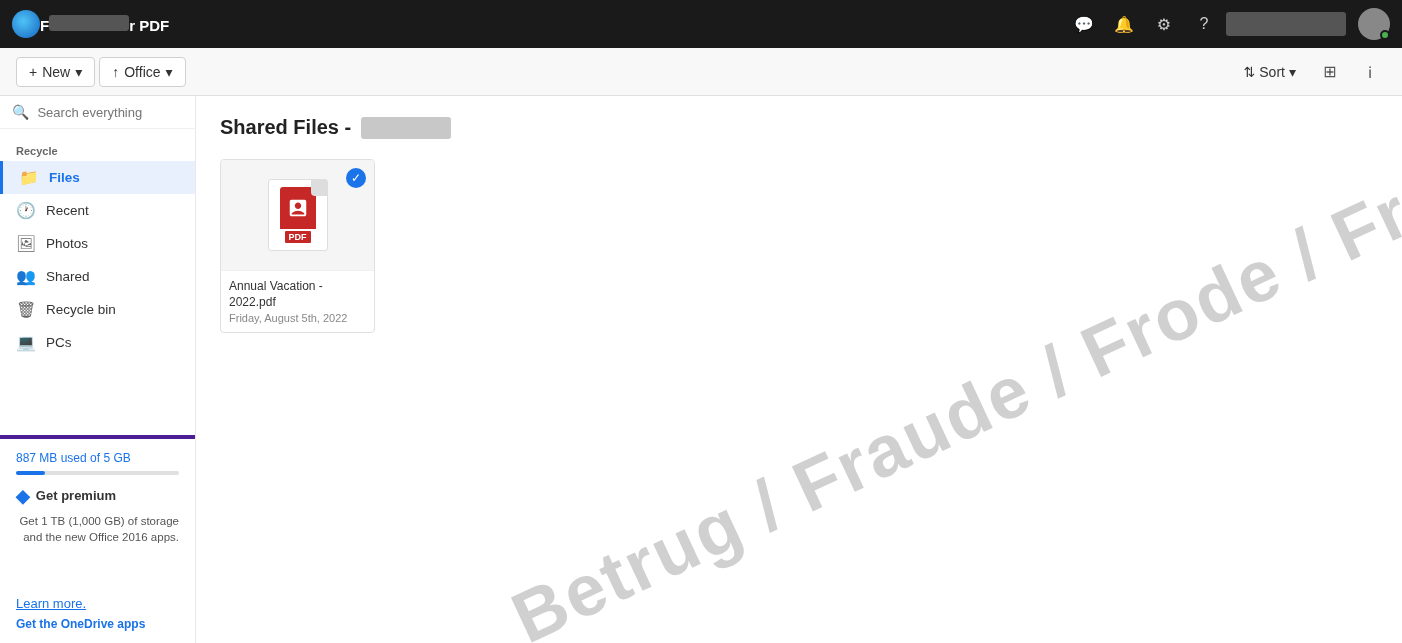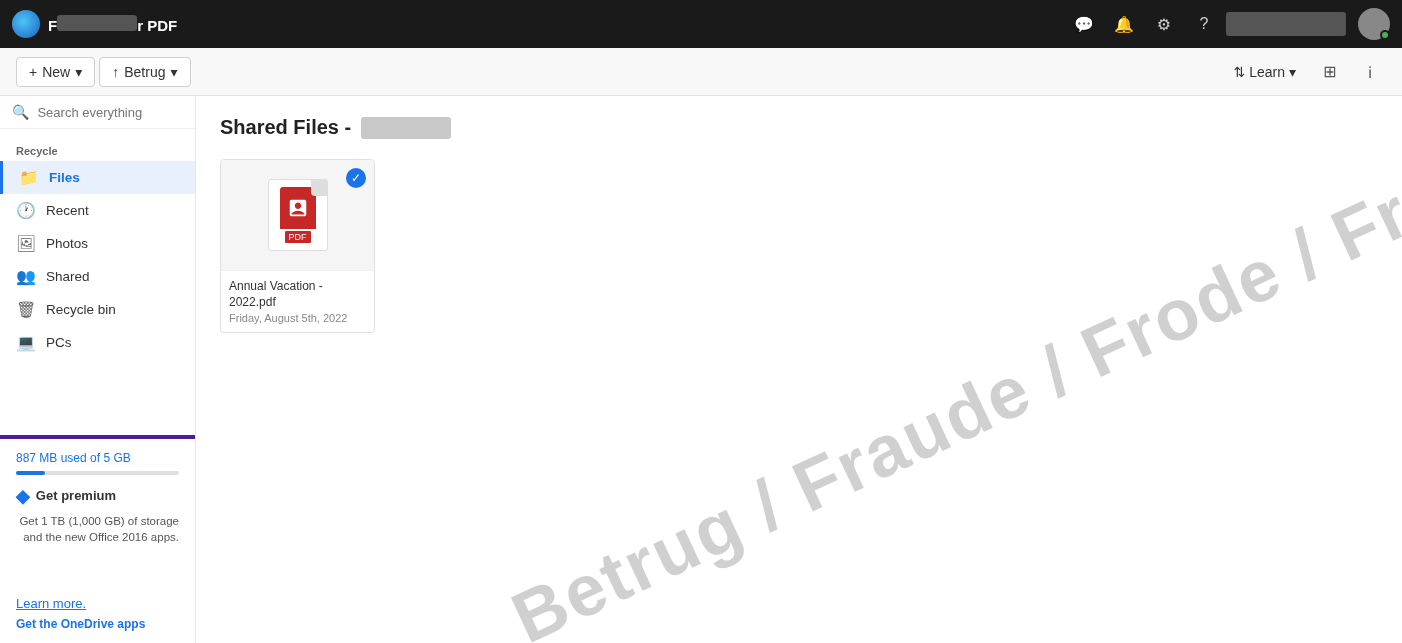--- a/index.html
+++ b/index.html
@@ -10,21 +10,21 @@
       background: #1a1a1a;
       height: 48px;
       display: flex;
       align-items: center;
       padding: 0 12px;
       flex-shrink: 0;
     }
     .topbar-logo {
       display: flex;
       align-items: center;
-      gap: 8px;
+      gap: 0;
       color: #fff;
       font-size: 15px;
       font-weight: 600;
       min-width: 190px;
     }
     .topbar-logo-circle {
       width: 28px;
       height: 28px;
       border-radius: 50%;
       background: radial-gradient(circle at 40% 40%, #4fc3f7, #1565c0);
@@ -338,21 +338,21 @@
       align-items: center;
       justify-content: center;
       color: #fff;
       font-size: 18px;
       font-weight: 900;
     }
     .pdf-label {
       background: #c62828;
       color: #fff;
       font-size: 9px;
-      font-weight: 400;
+      font-weight: 700;
       padding: 1px 4px;
       border-radius: 1px;
       margin-top: 2px;
     }
     .file-check {
       position: absolute;
       top: 8px;
       right: 8px;
       width: 20px;
       height: 20px;
@@ -419,28 +419,28 @@
 
 <div class="toolbar">
   <div class="toolbar-left">
     <button class="toolbar-btn">
       <span>+</span>
       <span>New</span>
       <span>▾</span>
     </button>
     <button class="toolbar-btn">
       <span>↑</span>
-      <span>Betrug</span>
+      <span>Office</span>
       <span>▾</span>
     </button>
   </div>
   <div class="toolbar-right">
     <button class="sort-btn">
       <span>⇅</span>
-      <span>Learn</span>
+      <span>Sort</span>
       <span>▾</span>
     </button>
     <button class="grid-btn">
       <span>⊞</span>
     </button>
     <button class="info-btn">
       <span>ℹ</span>
     </button>
   </div>
 </div>

